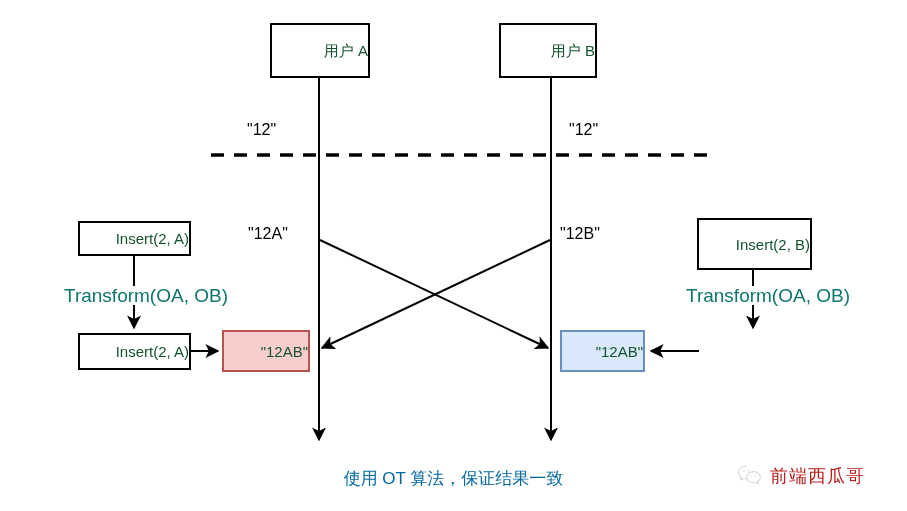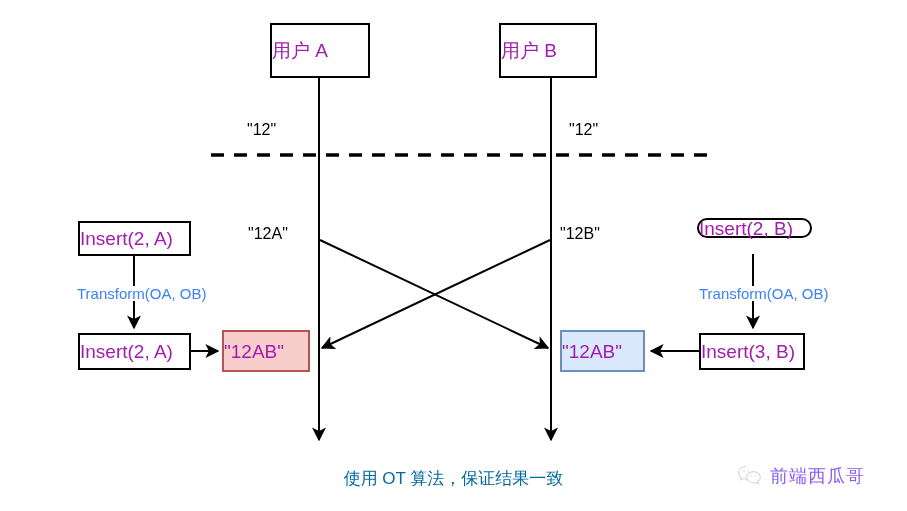--- a/index.html
+++ b/index.html
@@ -26,50 +26,49 @@
     width: 907px;
     height: 511px;
   }
   .node-box {
     position: absolute;
     box-sizing: border-box;
     border: 2px solid #000000;
     background: #ffffff;
     display: flex;
     align-items: center;
-    justify-content: flex-start;
-    font-size: 19px;
+    justify-content: flex-end;
+    font-size: 15px;
     line-height: 1;
-    color: #a21caf;
+    color: #14532d;
     white-space: nowrap;
   }
   .node-box.accent-pink {
     background: #f8cecc;
     border-color: #b85450;
   }
   .node-box.accent-blue {
     background: #dae8fc;
     border-color: #6c8ebf;
   }
   .free-label {
     position: absolute;
     font-size: 16px;
     line-height: 1;
     color: #000000;
     white-space: nowrap;
   }
   .edge-label {
     position: absolute;
-    font-size: 15px;
+    font-size: 19px;
     line-height: 1;
-    color: #3b82f6;
+    color: #0f766e;
     white-space: nowrap;
     background: #ffffff;
     padding: 0 2px;
-    margin-left: 13px;
   }
   .caption {
     position: absolute;
     font-size: 17px;
     line-height: 1;
     color: #0369a1;
     white-space: nowrap;
     text-align: center;
   }
   .watermark {
@@ -77,21 +76,21 @@
     display: flex;
     align-items: center;
     gap: 7px;
     color: #d8d8d8;
     font-size: 18px;
     line-height: 1;
     white-space: nowrap;
     user-select: none;
   }
   .watermark-text {
-    color: #8b5cf6;
+    color: #b91c1c;
     letter-spacing: 1px;
   }
 </style>
 </head>
 <body>
 
 <div id="canvas">
 
   <svg id="diagram-svg" viewBox="0 0 907 511" xmlns="http://www.w3.org/2000/svg">
     <defs>
@@ -142,29 +141,26 @@
   <div class="edge-label" style="left:62px; top:286px;">Transform(OA, OB)</div>
 
   <div class="node-box" style="left:78px; top:333px; width:113px; height:37px;">
     <span>Insert(2, A)</span>
   </div>
 
   <div class="node-box accent-pink" style="left:222px; top:330px; width:88px; height:42px;">
     <span>"12AB"</span>
   </div>
 
-  <div class="node-box" style="left:697px; top:218px; width:115px; height:20px;border-radius:13px;">
+  <div class="node-box" style="left:697px; top:218px; width:115px; height:52px;">
     <span>Insert(2, B)</span>
   </div>
 
   <div class="edge-label" style="left:684px; top:286px;">Transform(OA, OB)</div>
 
-  <div class="node-box" style="left:699px; top:333px; width:106px; height:37px;">
-    <span>Insert(3, B)</span>
-  </div>
 
   <div class="node-box accent-blue" style="left:560px; top:330px; width:85px; height:42px;">
     <span>"12AB"</span>
   </div>
 
   <div class="caption" style="left:0px; top:470px; width:907px;">
     <span>使用 OT 算法，保证结果一致</span>
   </div>
 
   <div class="watermark" style="left:737px; top:464px;">

